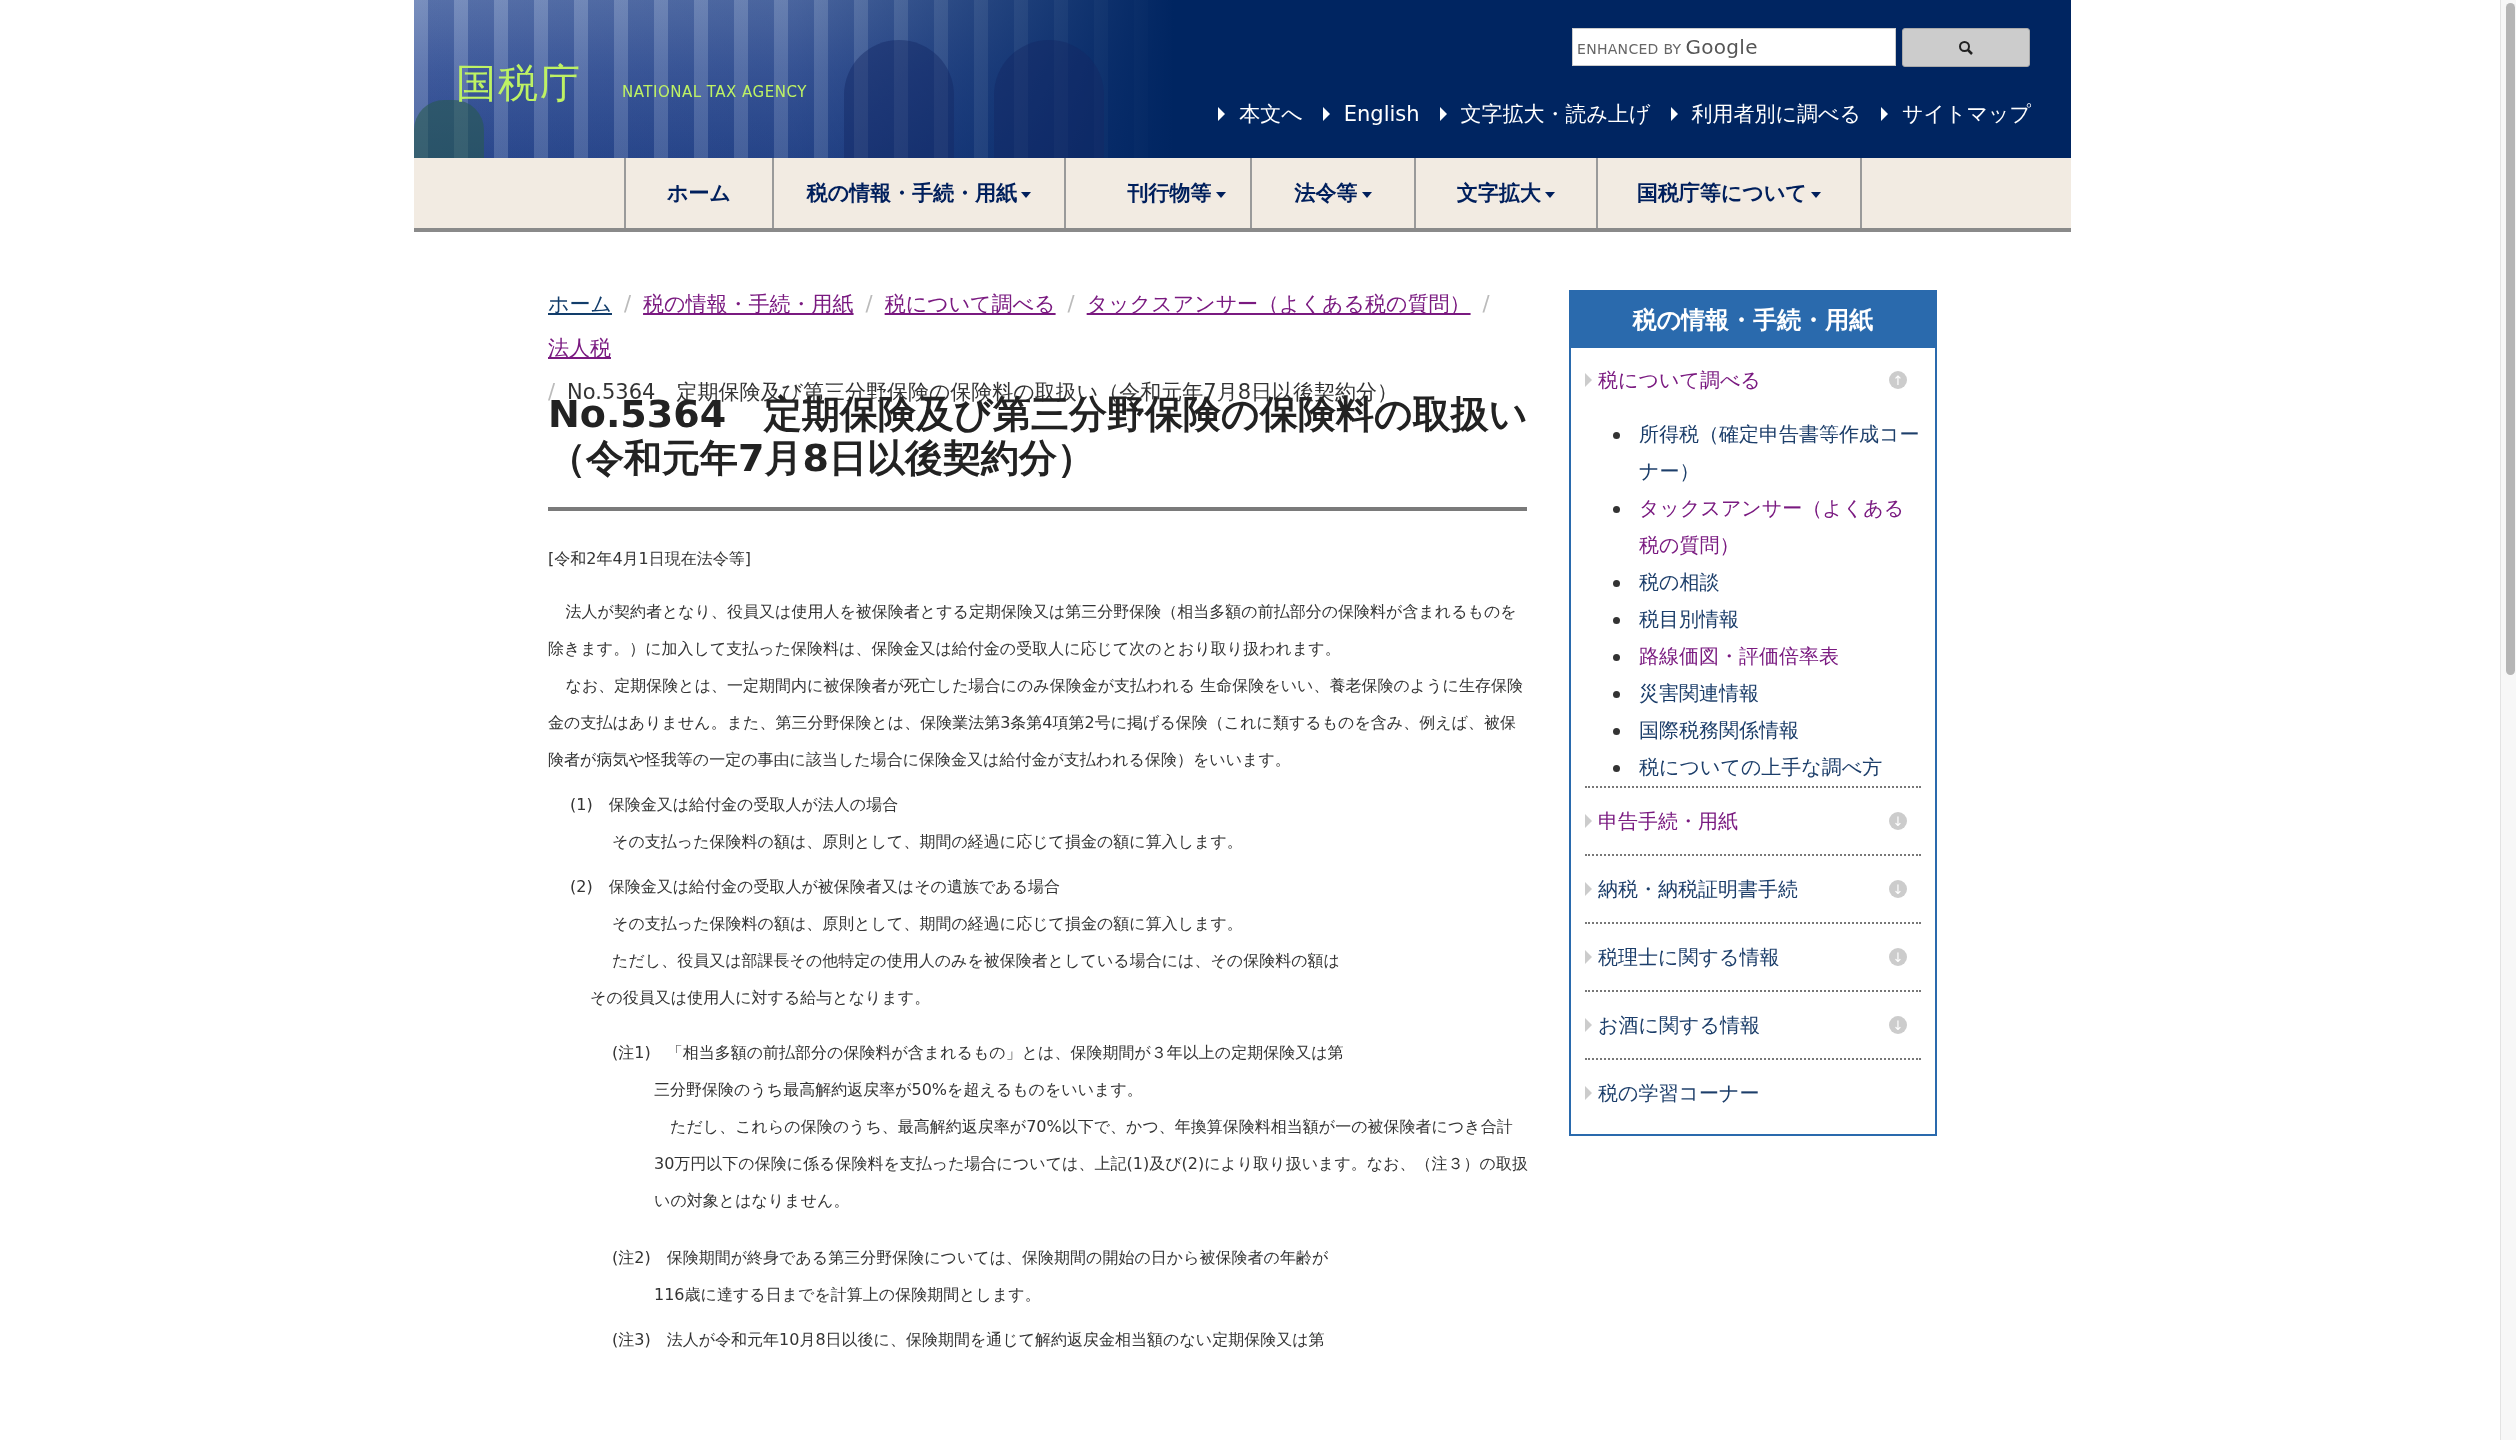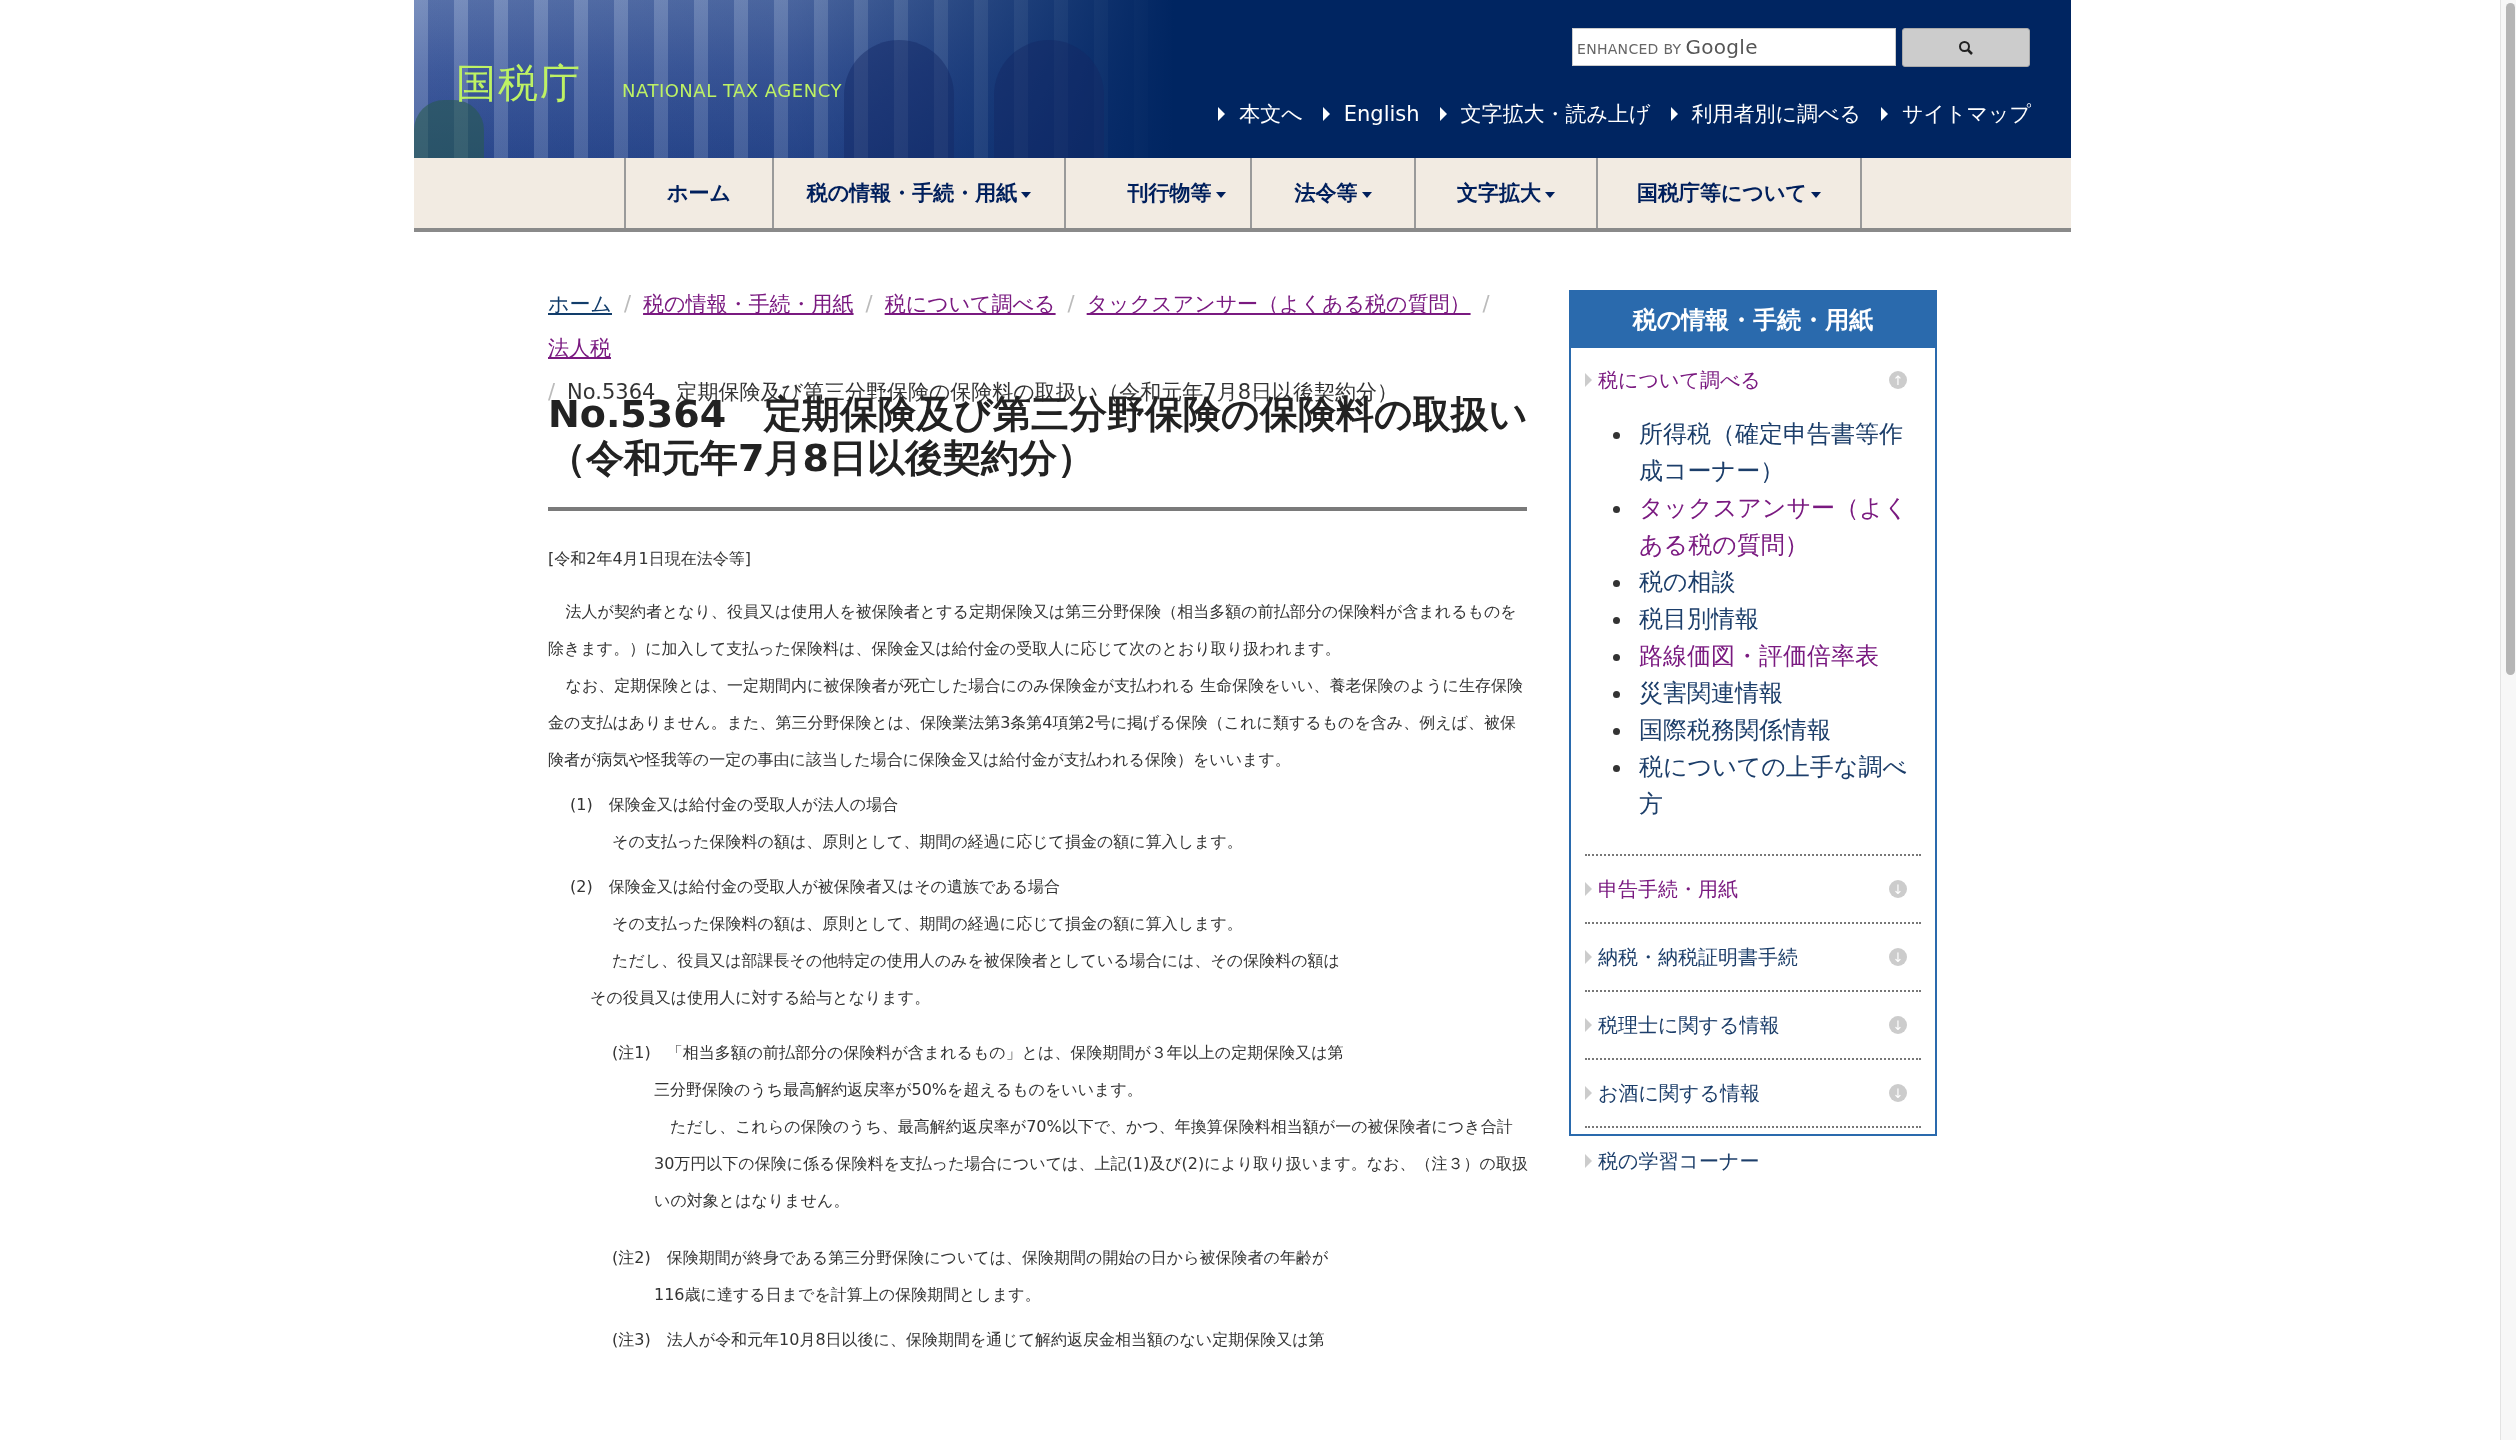--- a/index.html
+++ b/index.html
@@ -25,21 +25,21 @@
     background:rgba(20,40,100,0.45);
   }
   .header-tree {
     position:absolute; left:0; top:100px; width:70px; height:60px; border-radius:30px 30px 0 0;
     background:rgba(40,90,80,0.6);
   }
   .logo {
     position:absolute; left:42px; top:56px; color:#bef264; display:flex; align-items:baseline;
   }
   .logo-jp { font-size:40px; font-weight:normal; letter-spacing:2px; }
-  .logo-en { font-size:18px; margin-left:40px; letter-spacing:0.5px; }
+  .logo-en { font-size:15px; margin-left:40px; letter-spacing:0.5px; }
   .search-box {
     position:absolute; left:1158px; top:28px; width:324px; height:38px; background:#fff;
     border:1px solid #ccc; box-sizing:border-box; display:flex; align-items:center; padding-left:4px;
   }
   .search-watermark { font-size:14px; color:#666; letter-spacing:0.3px; }
   .search-watermark .g { font-size:20px; color:#555; margin-left:4px; }
   .search-btn {
     position:absolute; left:1488px; top:28px; width:128px; height:39px; background:#ccc;
     border:1px solid #aaa; border-radius:3px; box-sizing:border-box;
     display:flex; align-items:center; justify-content:center;
@@ -83,21 +83,21 @@
   
   .sidebar { position:absolute; left:1569px; top:290px; width:368px; height:846px; border:2px solid #2a6aad; box-sizing:border-box; background:#fff; }
   .sidebar-head { height:56px; background:#2a6aad; color:#fff; font-size:24px; font-weight:bold; display:flex; align-items:center; justify-content:center; }
   .sb-section { margin:0 14px; border-bottom:2px dotted #777; position:relative; }
   .sb-section.noborder { border-bottom:none; }
   .sb-sec-title { display:flex; align-items:center; font-size:20px; height:66px; color:#1c3e6a; }
   .sb-sec-title.first { height:64px; }
   .sb-sec-title.visited { color:#7a1a80; }
   .tri-grey { width:0; height:0; border-top:7px solid transparent; border-bottom:7px solid transparent; border-left:7px solid #ccc; margin-right:6px; }
   .circle-icon { position:absolute; right:14px; width:18px; height:18px; border-radius:50%; background:#ccc; color:#fff; font-size:13px; display:flex; align-items:center; justify-content:center; line-height:1; }
-  .sb-list { list-style:none; margin:4px 0 31px 0; padding:0 0 0 28px; font-size:24px; line-height:37px; }
+  .sb-list { list-style:none; margin:4px 0 0 0; padding:0 0 0 28px; font-size:20px; line-height:37px; }
   .sb-list li { position:relative; padding-left:26px; color:#1c3e6a; }
   .sb-list li::before { content:""; position:absolute; left:0; top:16px; width:7px; height:7px; border-radius:50%; background:#333; }
   .sb-list li.visited { color:#7a1a80; }
   
   .scrollbar { position:absolute; left:2500px; top:0; width:16px; height:1440px; background:#f7f7f7; border-left:1px solid #e3e3e3; box-sizing:border-box; }
   .scroll-thumb { position:absolute; left:5px; top:3px; width:9px; height:672px; background:#b5b5b5; border-radius:5px; }
 </style>
 </head>
 <body>
 

